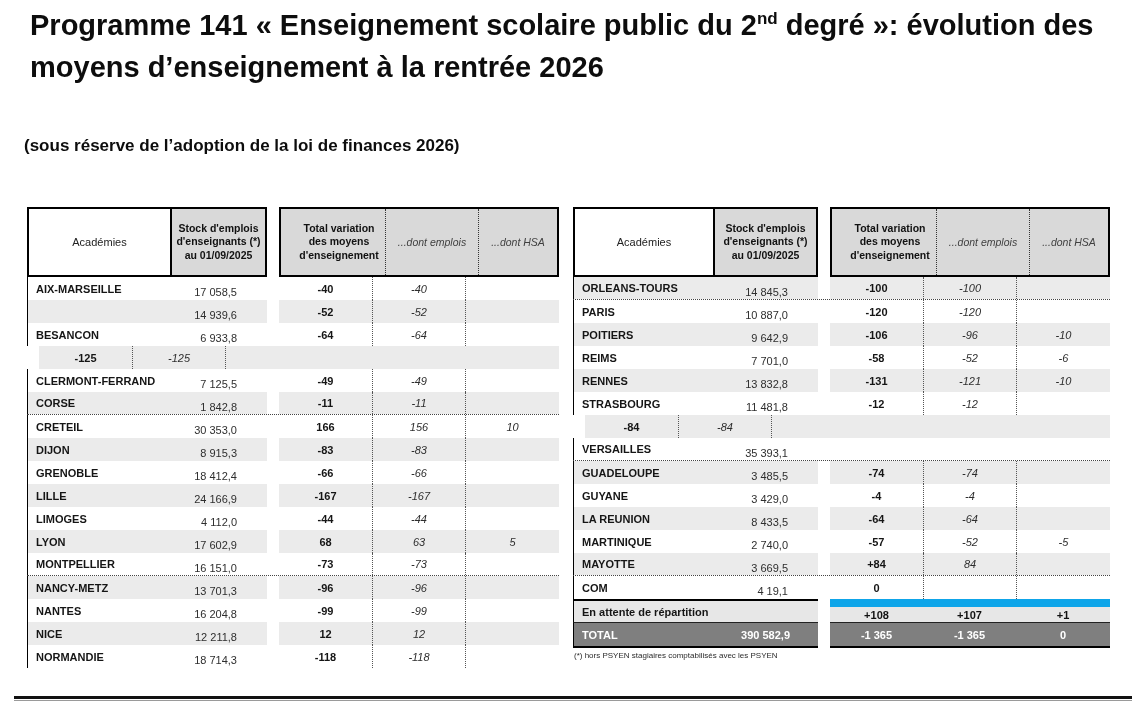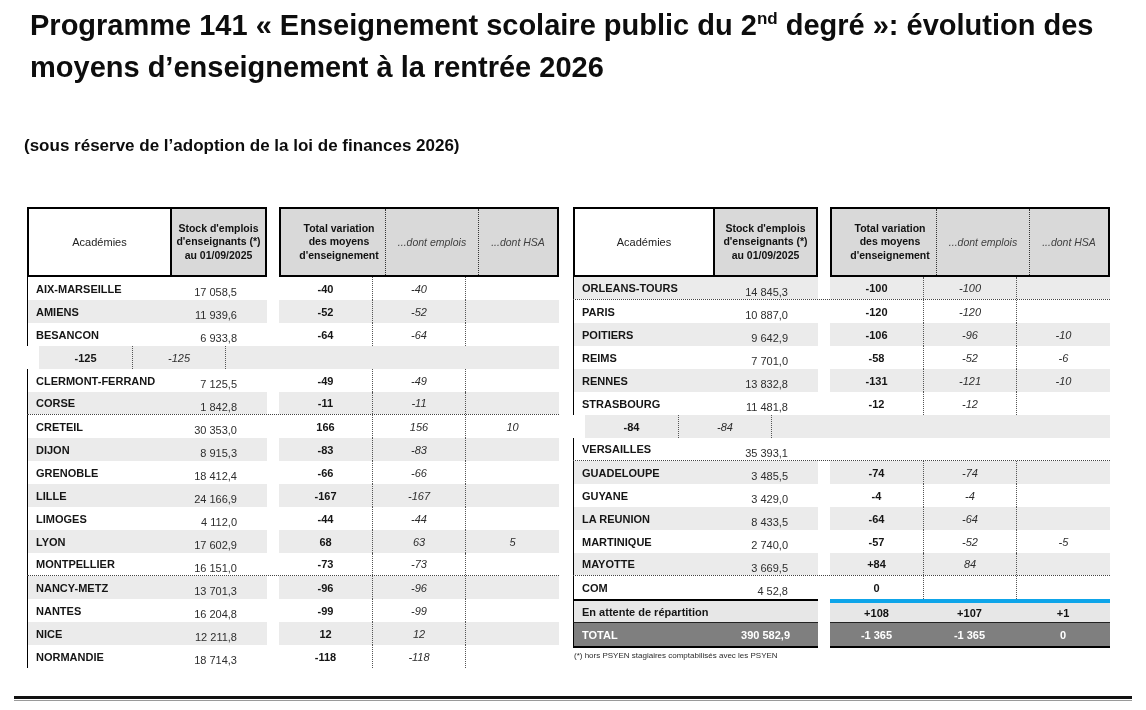--- a/index.html
+++ b/index.html
@@ -93,21 +93,21 @@
   
   .pending-row { height:24px; }
   .pending-row .blk1 {
     width:245px; flex:0 0 auto; background:#e7e7e7;
     border-top:2px solid #000; border-bottom:1.2px solid #222; border-left:1.5px solid #000;
     display:flex; align-items:center; padding-left:8px;
     font-size:11px; font-weight:bold; color:#151515;
   }
   .pending-row .blk2 {
     flex:1; display:flex; background:#e7e7e7;
-    border-top:4px solid #0ea5e9; border-bottom:1.2px solid #222;
+    border-top:8px solid #0ea5e9; border-bottom:1.2px solid #222;
   }
   .pending-row .cell {
     font-size:11px; font-weight:bold; display:flex; align-items:center; justify-content:center;
   }
   .pending-row .cell.tv { width:93px; }
   .pending-row .cell.de { width:93px; }
   .pending-row .cell.hsa { flex:1; }
 
   .total-row { height:25px;border-radius:10px; }
   .total-row .blk1 {
@@ -160,22 +160,21 @@
         </div>
         <div class="gapcol"></div>
         <div class="blk2">
           <div class="cell-tv">-40</div>
           <div class="cell-de">-40</div>
           <div class="cell-hsa"></div>
         </div>
       </div>
       <div class="trow brow shaded">
         <div class="blk1">
-          <div class="cell-name">AMIENS</div>
-          <div class="cell-stock">11 939,6</div>
+          <div class="cell-stock">14 939,6</div>
         </div>
         <div class="gapcol"></div>
         <div class="blk2">
           <div class="cell-tv">-52</div>
           <div class="cell-de">-52</div>
           <div class="cell-hsa"></div>
         </div>
       </div>
       <div class="trow brow plain">
         <div class="blk1">
@@ -513,21 +512,21 @@
         <div class="gapcol"></div>
         <div class="blk2">
           <div class="cell-tv">+84</div>
           <div class="cell-de">84</div>
           <div class="cell-hsa"></div>
         </div>
       </div>
       <div class="trow brow plain">
         <div class="blk1">
           <div class="cell-name">COM</div>
-          <div class="cell-stock">4 52,8</div>
+          <div class="cell-stock">4 19,1</div>
         </div>
         <div class="gapcol"></div>
         <div class="blk2">
           <div class="cell-tv">0</div>
           <div class="cell-de"></div>
           <div class="cell-hsa"></div>
         </div>
       </div>
     </div>
 

